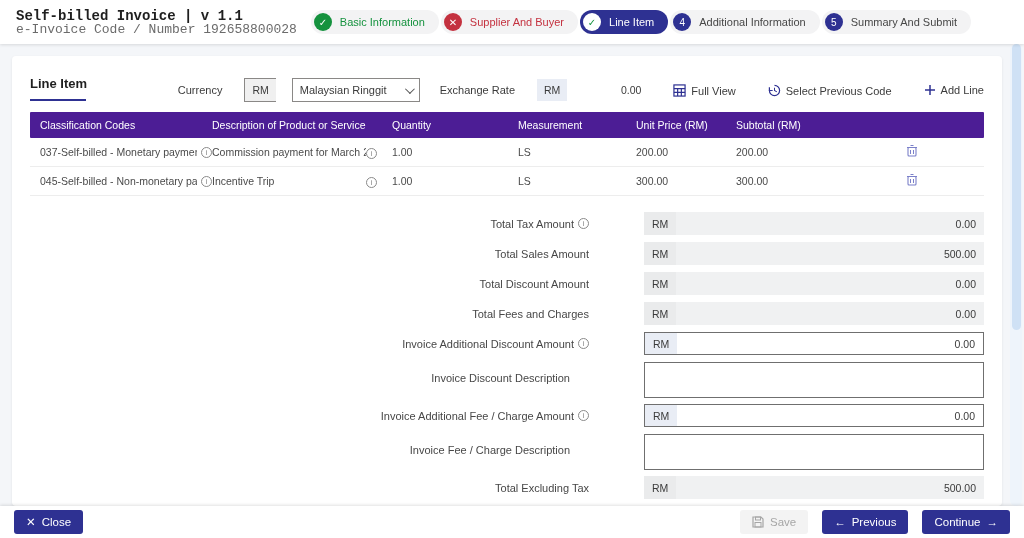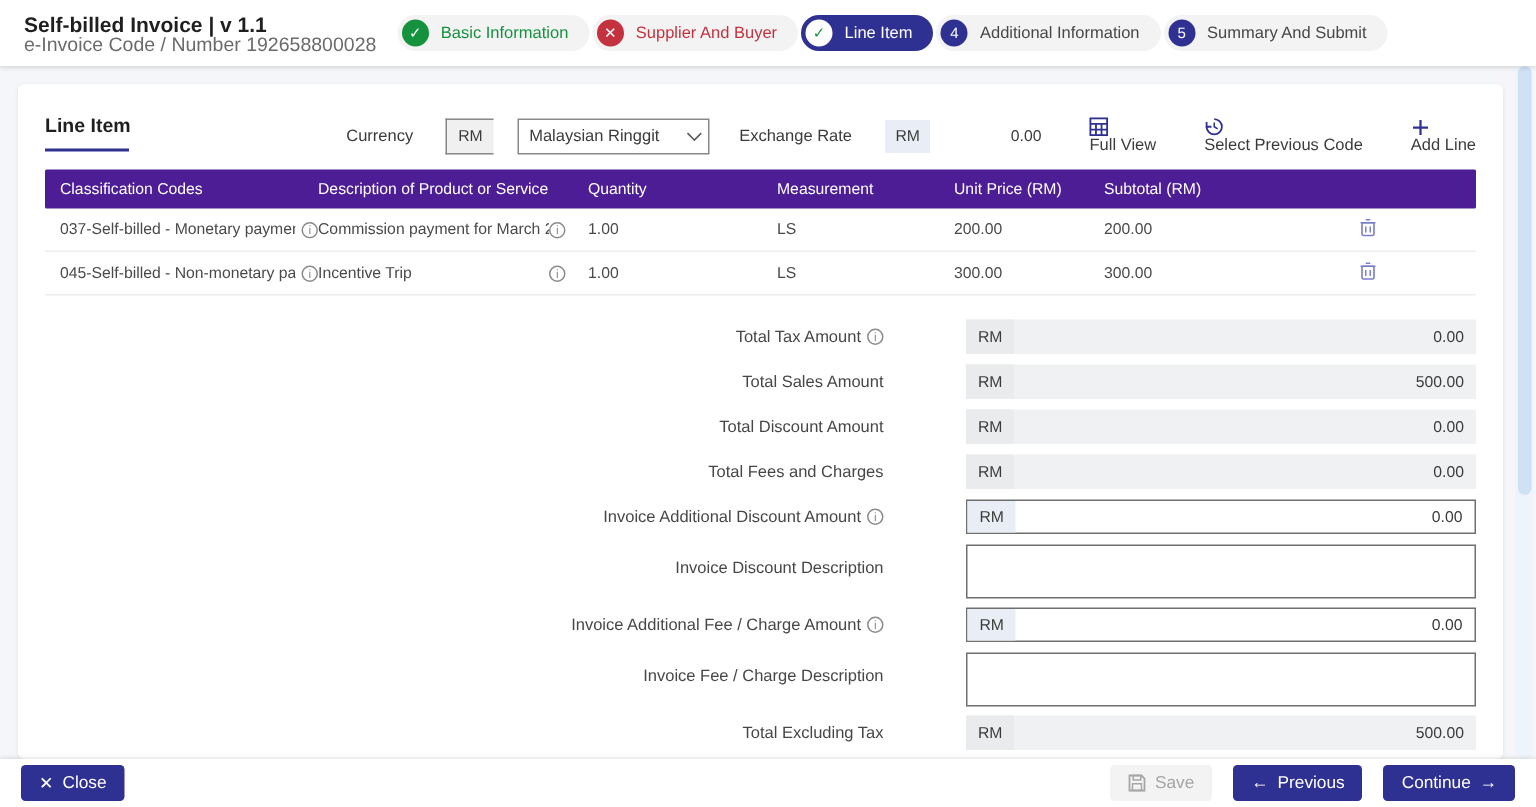--- a/index.html
+++ b/index.html
@@ -8,21 +8,21 @@
     font-family:"Liberation Sans", sans-serif;
     background:#f4f6f9;
     color:#333;
     display:flex; flex-direction:column;
   }
   
   .topbar {
     height:44px; background:#fff; display:flex; align-items:center;
     padding:0 16px; box-shadow:0 1px 3px rgba(0,0,0,.12); z-index:5; flex:0 0 auto;
   }
-  .title-block { margin-right:14px; }
+  .title-block { margin-right:14px;font-family:Liberation Mono, monospace; }
   .title-block h1 { font-size:14px; font-weight:bold; color:#1f1f1f; line-height:16px; }
   .title-block .sub { font-size:13px; color:#6b6b6b; line-height:12px; }
   .stepper { display:flex; align-items:center; }
   .step {
     display:flex; align-items:center; height:24px; border-radius:13px;
     background:#f3f3f4; padding:0 14px 0 3px; margin-right:2px; cursor:pointer;
   }
   .step .dot {
     width:18px; height:18px; border-radius:50%; display:flex; align-items:center;
     justify-content:center; font-size:10px; margin-right:8px; flex:0 0 auto;
@@ -53,21 +53,21 @@
   }
   .select-box {
     border:1px solid #8a8886; background:#fff; height:24px; width:128px;
     display:flex; align-items:center; justify-content:space-between;
     padding:0 7px; font-size:11px; cursor:pointer;
   }
   .chev { width:7px; height:7px; border-right:1.5px solid #555; border-bottom:1.5px solid #555;
     transform:rotate(45deg) translateY(-2px); }
   .xr-prefix { background:#e9edf5; font-size:10.5px; padding:4px 7px; height:22px; display:flex; align-items:center; }
   .xr-value { width:58px; text-align:right; font-size:10.5px; color:#3b3b3b; margin-right:16px; }
-  .link-btn { display:flex; align-items:flex-start; margin-left:16px; cursor:pointer; white-space:nowrap; color:#3b3b3b;flex-direction:column; }
+  .link-btn { display:flex; align-items:flex-end; margin-left:16px; cursor:pointer; white-space:nowrap; color:#3b3b3b; }
   .link-btn svg { margin-right:5px; }
   
   .tbl { width:100%; }
   .tbl-head {
     display:grid; grid-template-columns:172px 154px 26px 126px 118px 100px 148px 56px 1fr;
     background:#4c1d95; color:#fff; font-size:10.5px; height:26px; align-items:center;
     padding-left:10px; border-radius:1px;
   }
   .tbl-row {
     display:grid; grid-template-columns:172px 154px 26px 126px 118px 100px 148px 56px 1fr;
@@ -88,21 +88,21 @@
     display:flex; justify-content:flex-end; align-items:center; }
   .fld { display:flex; align-items:center; height:23px; font-size:10.5px; }
   .fld .pfx { padding:0 8px; height:100%; display:flex; align-items:center; font-size:10.5px; color:#3b3b3b; }
   .fld .val { flex:1; text-align:right; padding-right:8px; color:#3b3b3b; }
   .fld.readonly { background:#f0f1f2; }
   .fld.readonly .pfx { background:#eaebec; }
   .fld.edit { background:#fff; border:1px solid #6f6f6f; }
   .fld.edit .pfx { background:#e9edf5; }
   .t-area { height:36px; border:1px solid #6f6f6f; background:#fff; width:100%;
     resize:none; font-family:"Liberation Sans",sans-serif; }
-  .t-row.area { align-items:flex-start; margin-bottom:6px; }
+  .t-row.area { align-items:flex-start; margin-bottom:6px;gap:19px; }
   .t-row.area .t-label { padding-top:10px; }
   
   .scrollbar { position:absolute; top:0; right:2px; width:12px; height:100%;
     background:#eef4fb; border-radius:6px; }
   .scroll-thumb { position:absolute; top:0; left:1.5px; width:9px; height:62%;
     background:#cfe1f5; border-radius:5px; cursor:grab; }
   
   .footer {
     height:32px; background:#fff; box-shadow:0 -1px 3px rgba(0,0,0,.12);
     display:flex; align-items:center; padding:0 14px; flex:0 0 auto; z-index:5;

